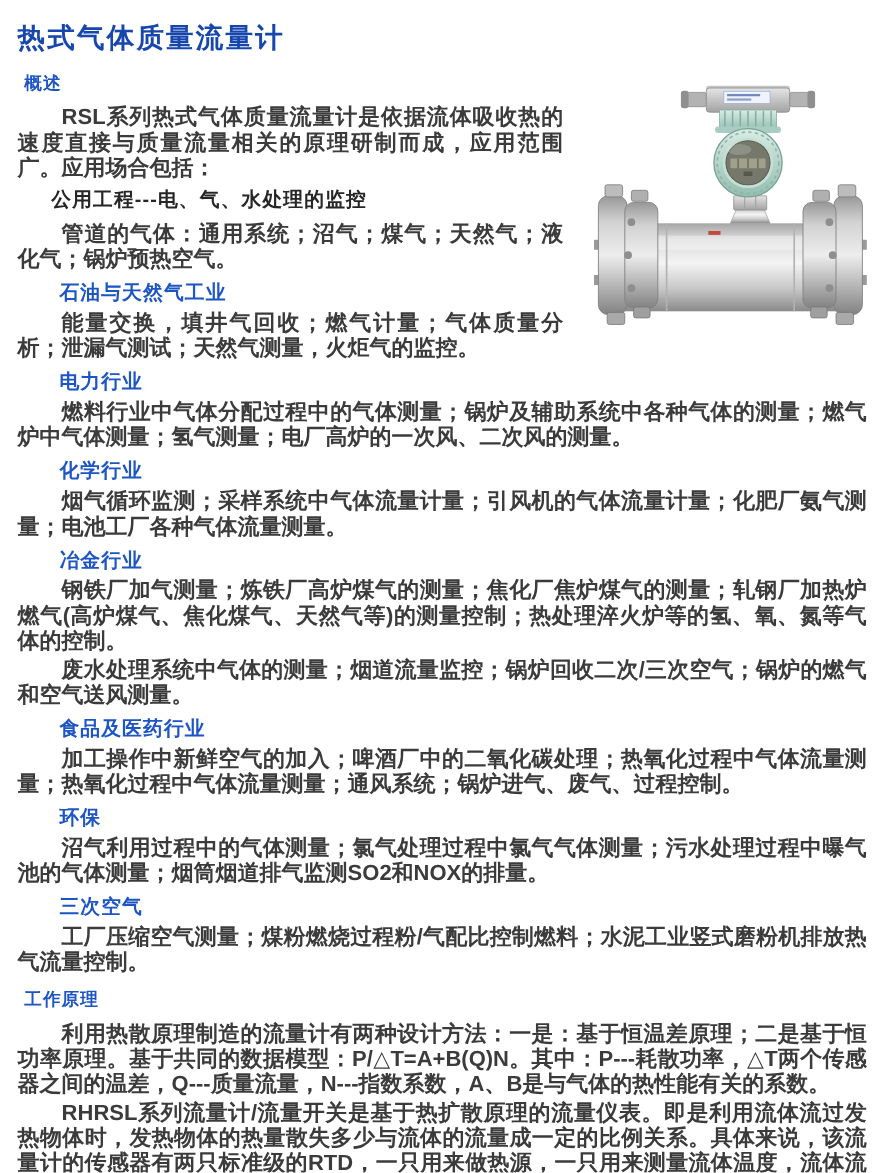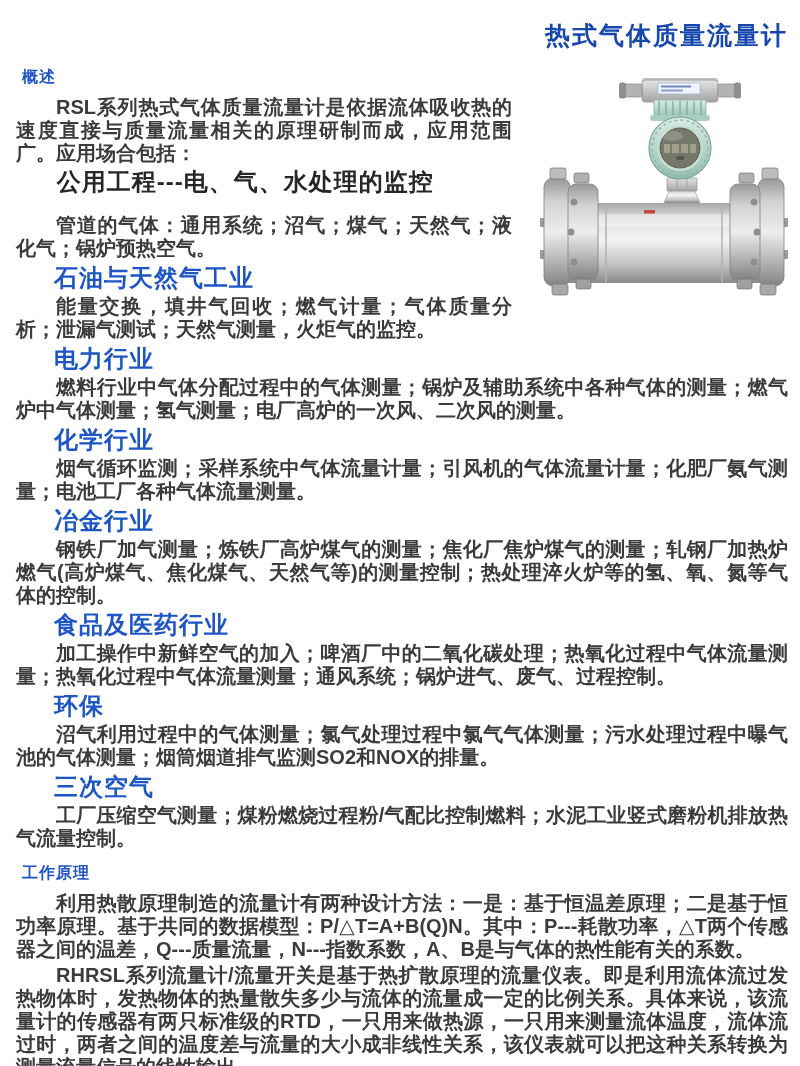--- a/index.html
+++ b/index.html
@@ -9,41 +9,41 @@
   }
   html,body{margin:0;padding:0;background:#ffffff;}
   body{
     width:800px;height:1066px;overflow:hidden;
     font-family:"Liberation Sans","DejaVu Sans",sans-serif;
     font-weight:700;color:var(--body_text);
   }
   .page{padding:14px 12px 0 16px;}
   .doc-title{
     font-size:25px;line-height:30px;color:var(--title_blue);
-    text-align:right;margin:6px 0 14px;letter-spacing:2px;font-weight:800;
+    text-align:left;margin:6px 0 14px;letter-spacing:2px;font-weight:800;
   }
   .figure{
     float:right;width:248px;height:226px;
     margin:8px 0 6px 28px;
   }
   h2.main-heading{
     font-size:16px;line-height:25px;color:var(--heading_blue);
     margin:2px 0 7px;padding-left:6px;font-weight:800;letter-spacing:1px;
   }
   h2.principle-heading{margin-top:10px;}
   p.para{
     font-size:20px;line-height:23px;margin:0 0 3px;
     text-indent:2em;text-align:justify;
   }
   p.sub-bold{
-    font-size:24px;line-height:27px;color:#262626;
-    margin:3px 0 19px;text-indent:1.7em;letter-spacing:1px;
+    font-size:18px;line-height:27px;color:#262626;
+    margin:3px 0 7px;text-indent:1.7em;letter-spacing:1px;
   }
   h3.industry-heading{
-    font-size:24px;line-height:24px;color:var(--heading_blue);
+    font-size:18px;line-height:24px;color:var(--heading_blue);
     margin:6px 0 5px;padding-left:38px;font-weight:800;letter-spacing:1px;
   }
 </style>
 </head>
 <body>
 
 <div class="page">
 
   <div class="doc-title">热式气体质量流量计</div>
 
@@ -156,20 +156,21 @@
 
   <h3 class="industry-heading">电力行业</h3>
   <p class="para">燃料行业中气体分配过程中的气体测量；锅炉及辅助系统中各种气体的测量；燃气炉中气体测量；氢气测量；电厂高炉的一次风、二次风的测量。</p>
 
   <h3 class="industry-heading">化学行业</h3>
   <p class="para">烟气循环监测；采样系统中气体流量计量；引风机的气体流量计量；化肥厂氨气测量；电池工厂各种气体流量测量。</p>
 
   <h3 class="industry-heading">冶金行业</h3>
   <p class="para">钢铁厂加气测量；炼铁厂高炉煤气的测量；焦化厂焦炉煤气的测量；轧钢厂加热炉燃气(高炉煤气、焦化煤气、天然气等)的测量控制；热处理淬火炉等的氢、氧、氮等气体的控制。</p>
 
+  <p class="para">废水处理系统中气体的测量；烟道流量监控；锅炉回收二次/三次空气；锅炉的燃气和空气送风测量。</p>
 
   <h3 class="industry-heading">食品及医药行业</h3>
   <p class="para">加工操作中新鲜空气的加入；啤酒厂中的二氧化碳处理；热氧化过程中气体流量测量；热氧化过程中气体流量测量；通风系统；锅炉进气、废气、过程控制。</p>
 
   <h3 class="industry-heading">环保</h3>
   <p class="para">沼气利用过程中的气体测量；氯气处理过程中氯气气体测量；污水处理过程中曝气池的气体测量；烟筒烟道排气监测SO2和NOX的排量。</p>
 
   <h3 class="industry-heading">三次空气</h3>
   <p class="para">工厂压缩空气测量；煤粉燃烧过程粉/气配比控制燃料；水泥工业竖式磨粉机排放热气流量控制。</p>
 

